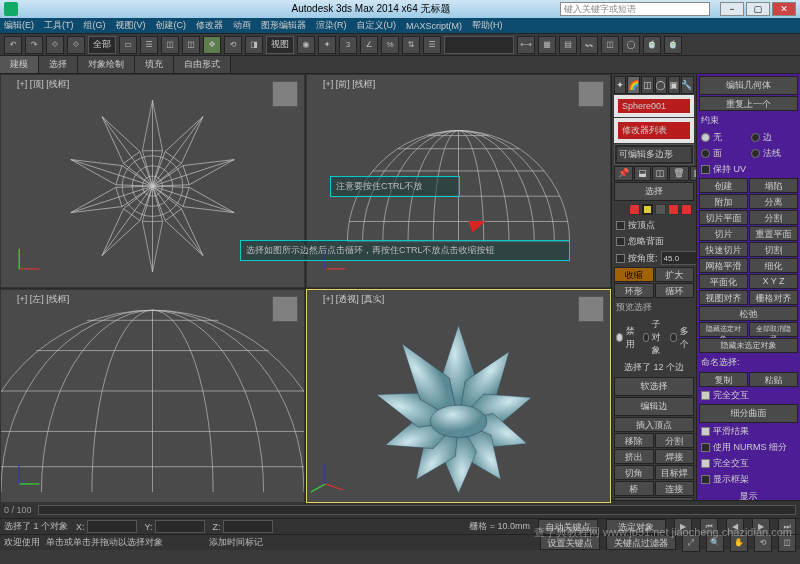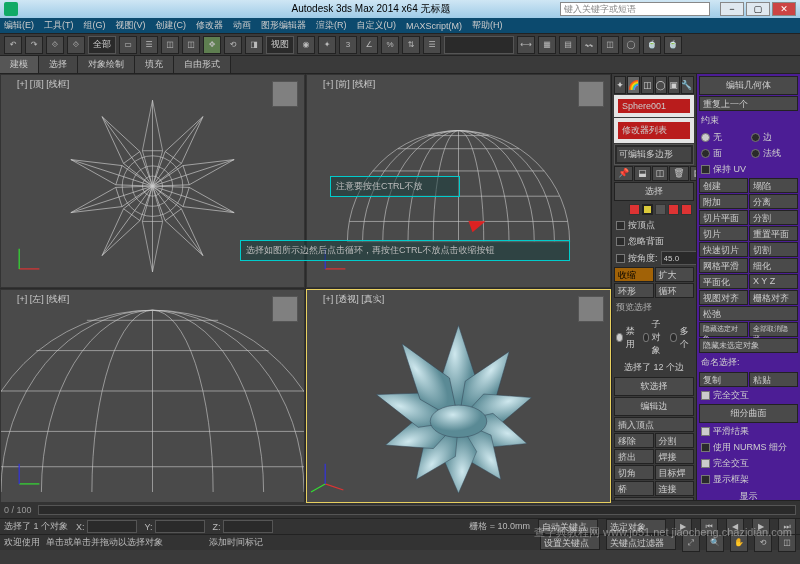--- a/index.html
+++ b/index.html
@@ -27,21 +27,21 @@
 .vplabel { position: absolute; top: 3px; left: 16px; color: #ccc; }
 .vcube { position: absolute; top: 6px; right: 6px; width: 26px; height: 26px; background: #808080; border: 1px solid #555; }
 .cmdpanel { width: 85px; background: #3a3a3a; border-left: 1px solid #222; display: flex; flex-direction: column; padding: 2px; gap: 1px; overflow: hidden; }
 .cmdtabs { display: flex; gap: 1px; }
 .cmdtab { flex: 1; height: 18px; background: #4a4a4a; border: 1px solid #222; display: flex; align-items: center; justify-content: center; }
 .cmdtab.active { background: #666; }
 .panelsel { background: #b91c1c; border: 4px solid #e5e5e5; padding: 2px 4px; color: #ccc; }
 .modlist { height: 24px; background: #2a2a2a; border: 1px solid #555; padding: 2px; }
 .modlist-item { background: #444; padding: 1px 2px; color: #ccc; }
 .rollout-title { background: #4a4a4a; padding: 2px 4px; border: 1px solid #222; text-align: center; }
-.pbtn { height: 15px; background: #4a4a4a; border: 1px solid #222; padding: 1px 3px; color: #ccc; }
+.pbtn { height: 15px; background: #4a4a4a; border: 1px solid #222; padding: 1px 3px; text-align: center; color: #ccc; }
 .pbtn.yellow { background: #a16207; color: #000; }
 .prow { display: flex; gap: 1px; }
 .prow > * { flex: 1; }
 .spin { display: flex; }
 .spin input { flex: 1; height: 14px; background: #2a2a2a; border: 1px solid #555; color: #ccc; padding: 0 2px; font-size: 8px; }
 .chk { display: flex; align-items: center; gap: 3px; padding: 1px 2px; }
 .cb { width: 9px; height: 9px; background: #2a2a2a; border: 1px solid #777; }
 .rightpanel { width: 104px; background: #4c1d95; border-left: 1px solid #222; padding: 2px; display: flex; flex-direction: column; gap: 1px; overflow: hidden; }
 .callout { position: absolute; border: 1px solid #0cc; background: rgba(20,60,60,.5); color: #bbb; padding: 3px 5px; font-size: 9px; }
 .arrow { position: absolute; width: 0; height: 0; border-top: 6px solid transparent; border-bottom: 6px solid transparent; border-left: 16px solid #d22; }

